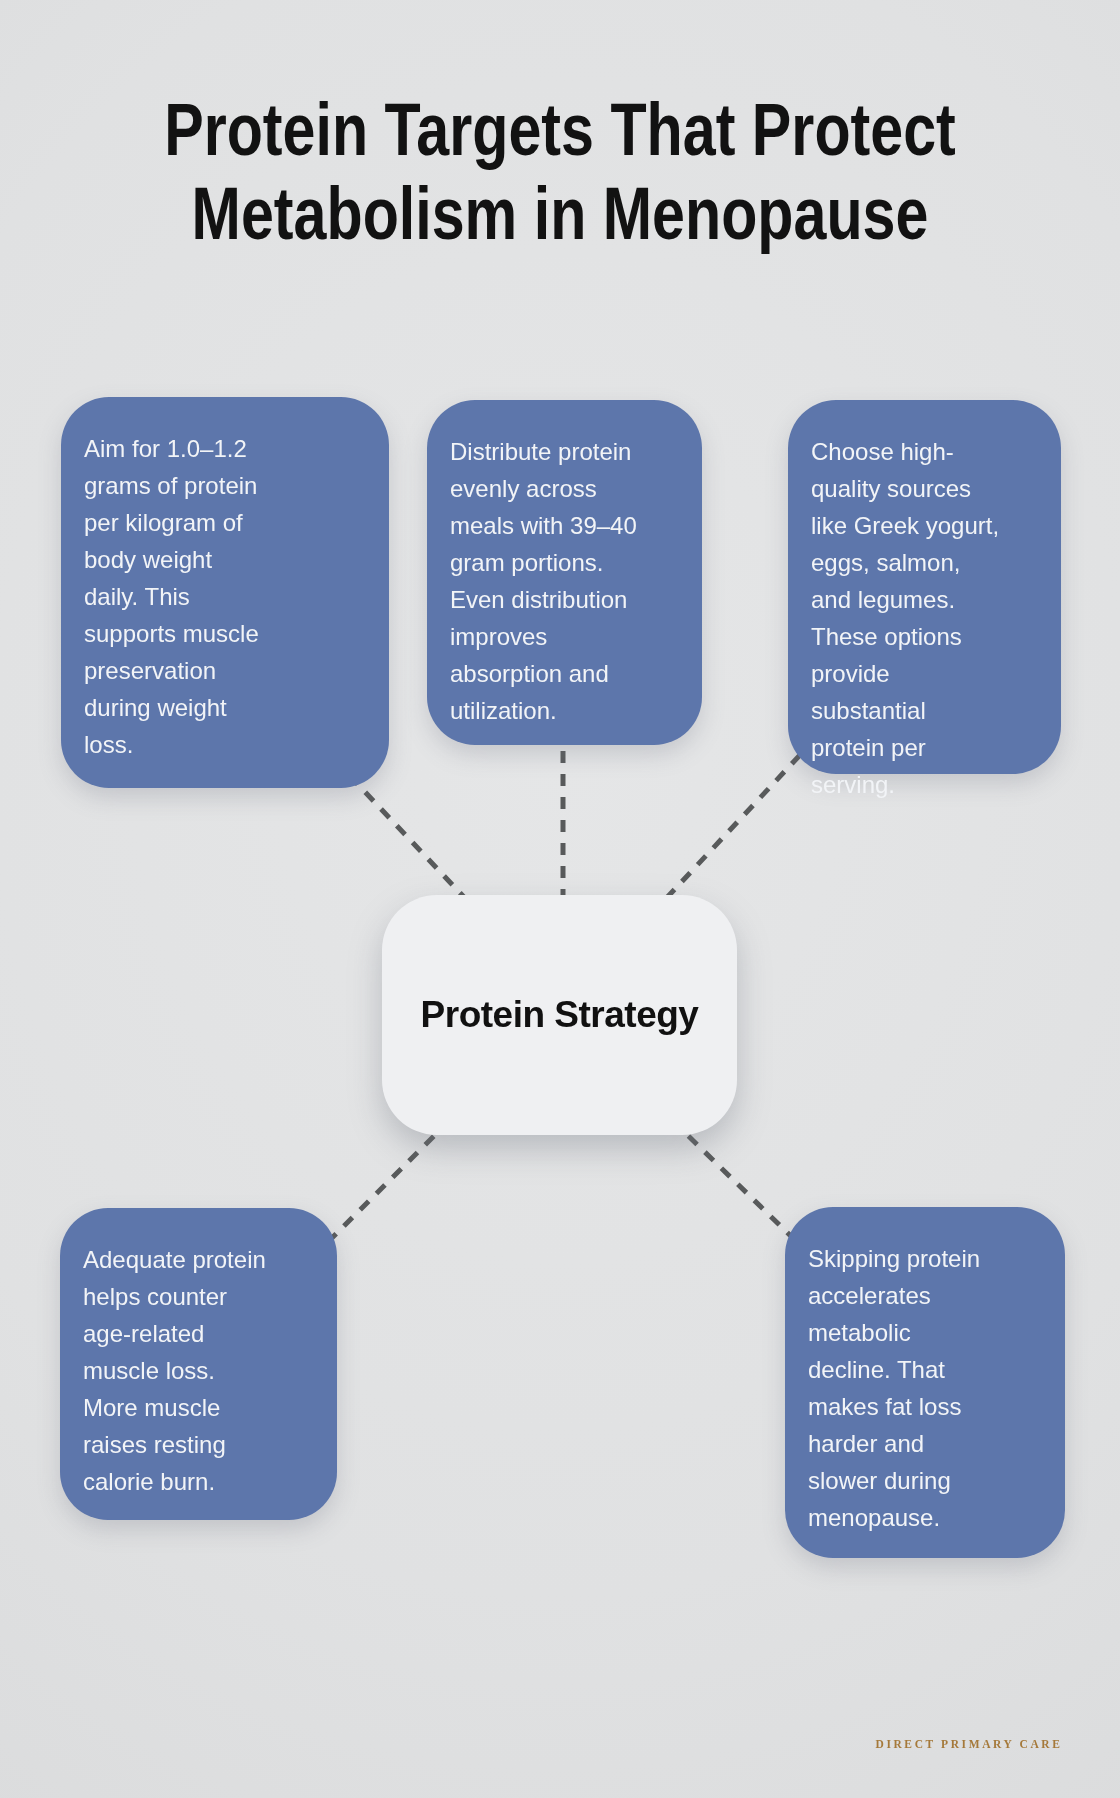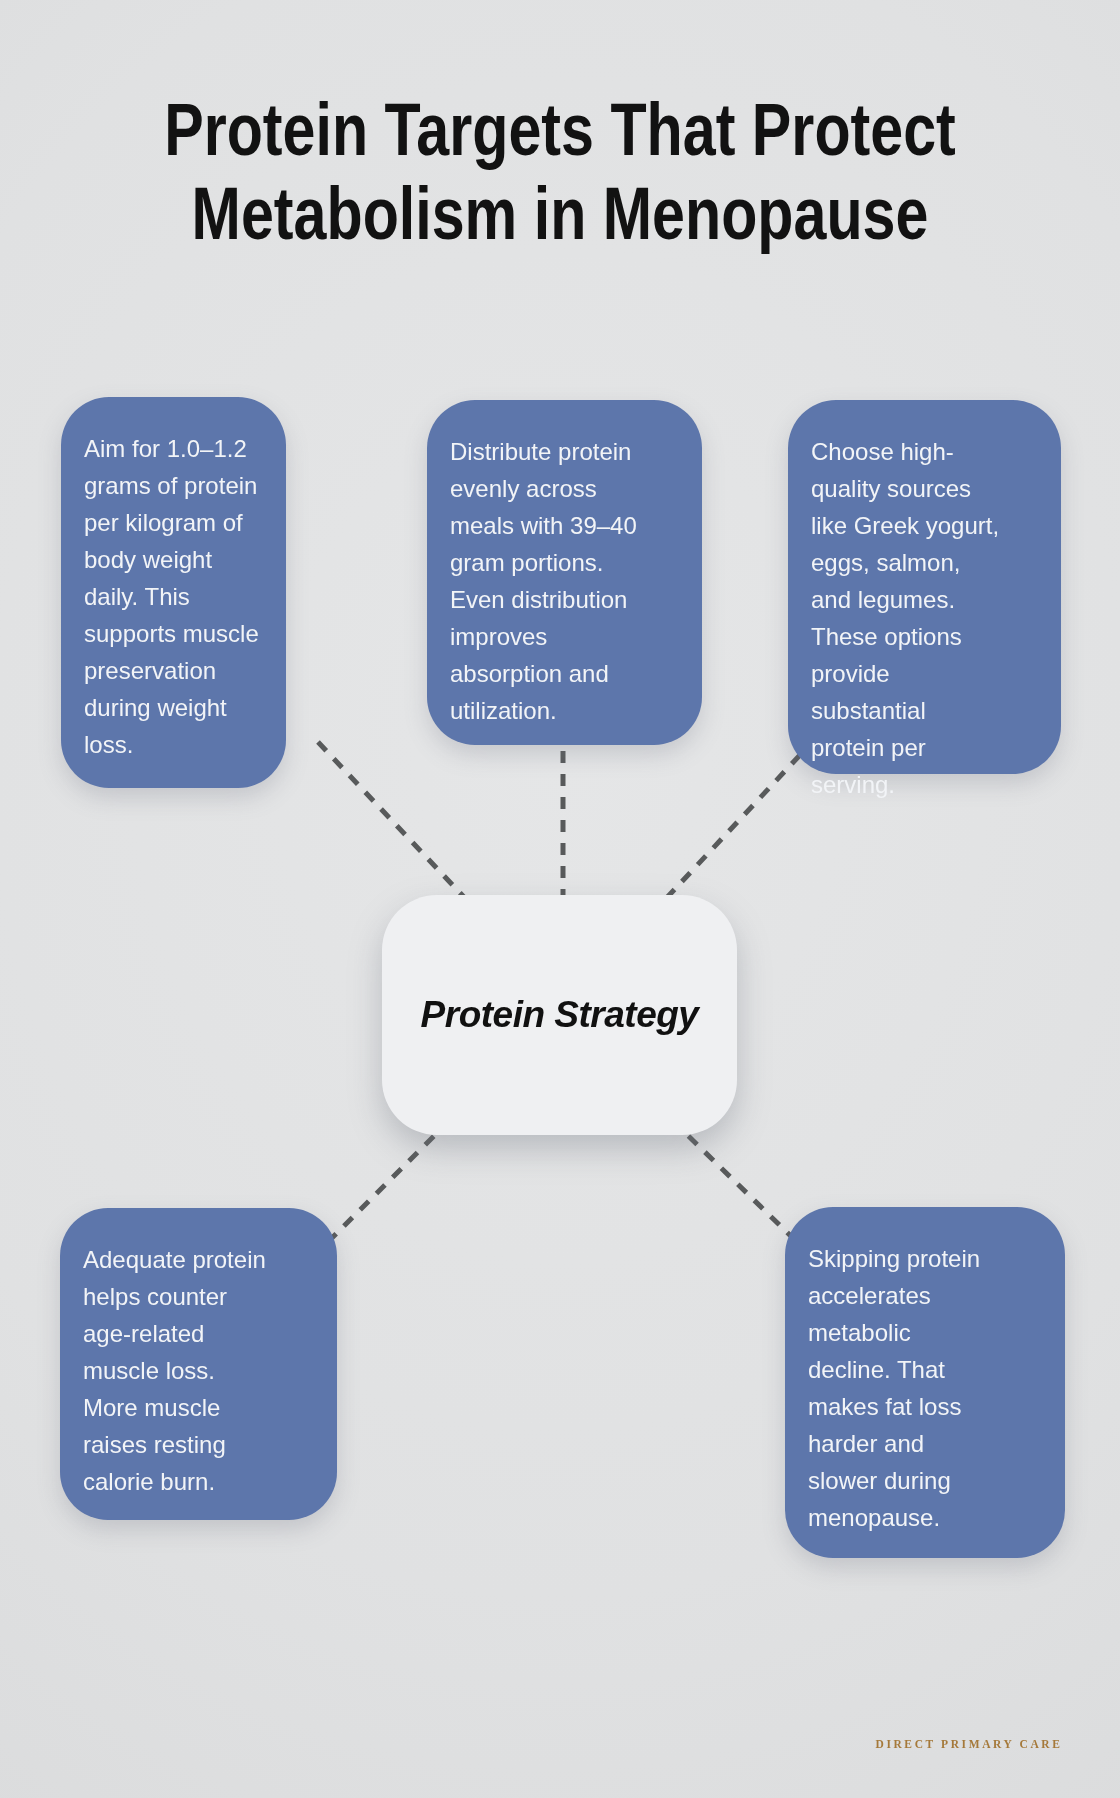--- a/index.html
+++ b/index.html
@@ -54,21 +54,21 @@
     box-shadow: 0 10px 22px rgba(110, 115, 130, 0.25);
     color: #f2f4f7;
     padding: 33px 16px 20px 23px;
   }
   .node p {
     margin: 0;
     font-size: 24px;
     line-height: 37px;
     white-space: pre;
   }
-  .node-top-left     { left: 61px;  top: 397px;  width: 225px; height: 391px; }
+  .node-top-left     { left: 61px;  top: 397px;  width: 328px; height: 391px; }
   .node-top-center   { left: 427px; top: 400px;  width: 275px; height: 345px; }
   .node-top-right    { left: 788px; top: 400px;  width: 273px; height: 374px; }
   .node-bottom-left  { left: 60px;  top: 1208px; width: 277px; height: 312px; }
   .node-bottom-right { left: 785px; top: 1207px; width: 280px; height: 351px; }
   .center-node {
     position: absolute;
     z-index: 3;
     left: 382px;
     top: 895px;
     width: 355px;
@@ -78,21 +78,20 @@
     box-shadow: 0 14px 32px rgba(115, 120, 132, 0.38);
     display: flex;
     align-items: center;
     justify-content: center;
   }
   .center-node span {
     font-size: 37px;
     font-weight: 700;
     letter-spacing: -0.5px;
     color: #111111;
-    font-style: italic;
   }
   .logo {
     position: absolute;
     z-index: 2;
     right: 56px;
     bottom: 48px;
     width: 190px;
     text-align: center;
   }
   .brand-row {

